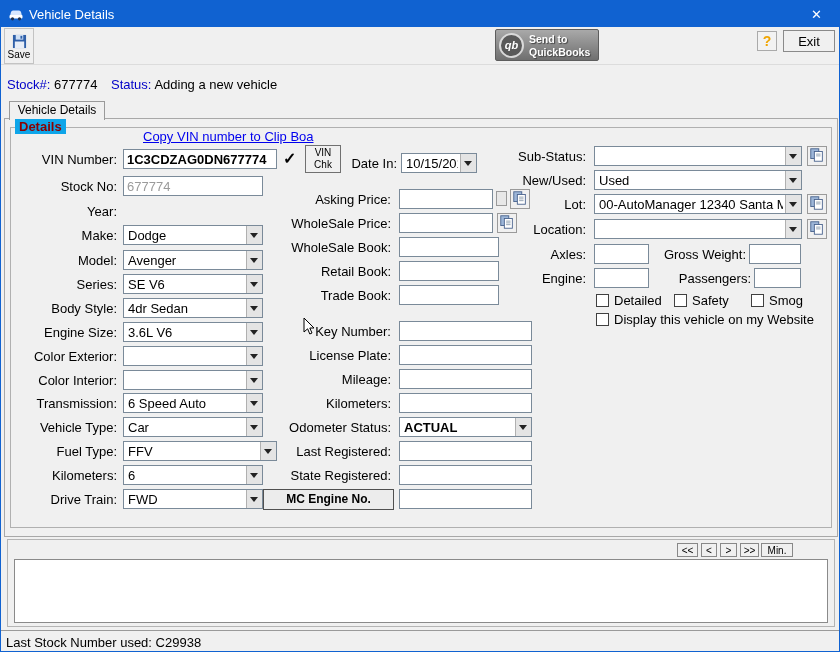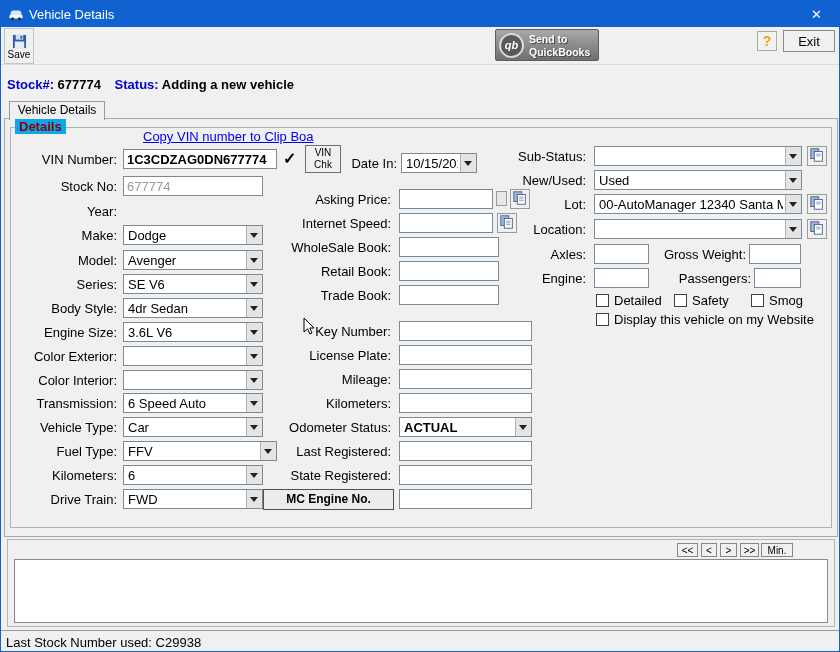--- a/index.html
+++ b/index.html
@@ -27,21 +27,21 @@
              background:#5a5a5a; border:2px solid #d9d9d9; color:#fff; font-style:italic; font-weight:bold;
              font-size:11px; text-align:center; line-height:21px; }
   .qb-text { position:absolute; left:33px; top:3px; color:#fff; font-weight:bold; font-size:10.5px;
              line-height:13px; text-shadow:1px 1px 1px #444; }
   .help-btn { position:absolute; left:756px; top:4px; width:20px; height:20px; background:#f2f2f2;
               border:1px solid #aaa; color:var(--help-mark,#f0a500); font-weight:bold; font-size:14px; cursor:pointer; }
   .exit-btn { position:absolute; left:782px; top:3px; width:52px; height:22px; background:#f0f0f0;
               border:1px solid #8a8a8a; font-size:13px; cursor:pointer; }
 
   
-  .hdrline { position:absolute; left:6px; top:76px; font-size:13px; font-weight:bold; }
+  .hdrline { position:absolute; left:6px; top:76px; font-size:13px; font-weight:normal; }
   .hdr-blue { color:var(--status-label,#0000c8); }
   .hdr-black { color:#000; margin-right:10px; }
 
   
   .tab { position:absolute; left:8px; top:100px; width:96px; height:19px; background:#f0f0f0;
          border:1px solid #9a9a9a; border-bottom:none; font-size:12px; text-align:center;
          line-height:17px; z-index:3; cursor:pointer; }
   .tabpage { position:absolute; left:3px; top:117px; width:834px; height:419px; border:1px solid #a8a8a8; z-index:1; }
   .groupbox { position:absolute; left:9px; top:126px; width:822px; height:401px; border:1px solid #b0b0b0; z-index:1; }
   .legend { position:absolute; left:14px; top:118px; background:#0ea5e9; padding:0 4px; font-size:13px;
@@ -266,21 +266,21 @@
       <svg viewBox="0 0 18 18" width="16" height="16">
         <rect x="2" y="2" width="9" height="11" fill="#9db6d8" stroke="#47618c"></rect>
         <rect x="6" y="5" width="9" height="11" fill="#ffffff" stroke="#47618c"></rect>
         <line x1="8" y1="8" x2="13" y2="8" stroke="#8899aa"></line>
         <line x1="8" y1="10" x2="13" y2="10" stroke="#8899aa"></line>
         <line x1="8" y1="12" x2="13" y2="12" stroke="#8899aa"></line>
       </svg>
     </span>
   </button>
 
-  <div class="lbl" style="left:260px;top:215px;width:130px">Internet Speed:</div>
+  <div class="lbl" style="left:260px;top:215px;width:130px">WholeSale Price:</div>
   <input class="txt" style="left: 398px; top: 212px; width: 94px;" value="">
   <button class="icon-btn" style="left:496px;top:212px">
     <span>
       <svg viewBox="0 0 18 18" width="16" height="16">
         <rect x="2" y="2" width="9" height="11" fill="#9db6d8" stroke="#47618c"></rect>
         <rect x="6" y="5" width="9" height="11" fill="#ffffff" stroke="#47618c"></rect>
         <line x1="8" y1="8" x2="13" y2="8" stroke="#8899aa"></line>
         <line x1="8" y1="10" x2="13" y2="10" stroke="#8899aa"></line>
         <line x1="8" y1="12" x2="13" y2="12" stroke="#8899aa"></line>
       </svg>

